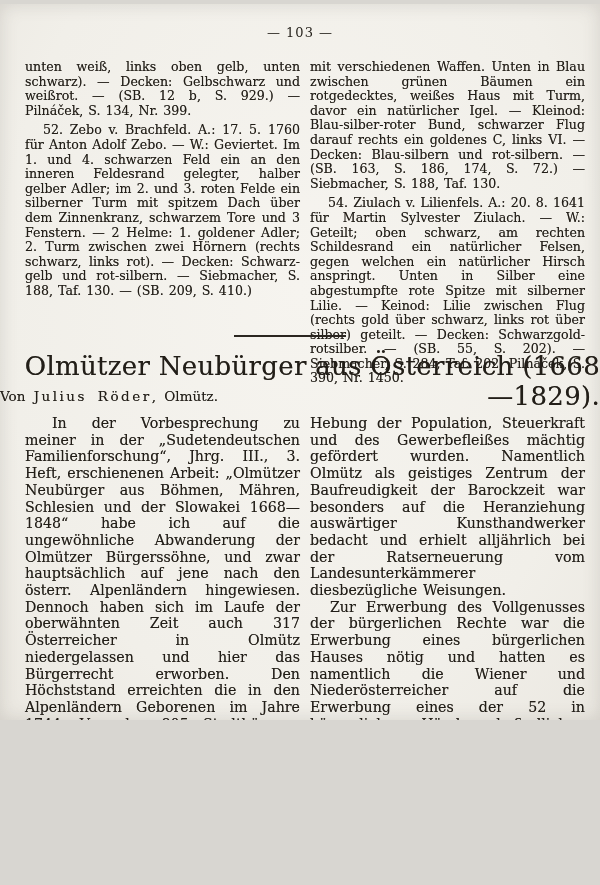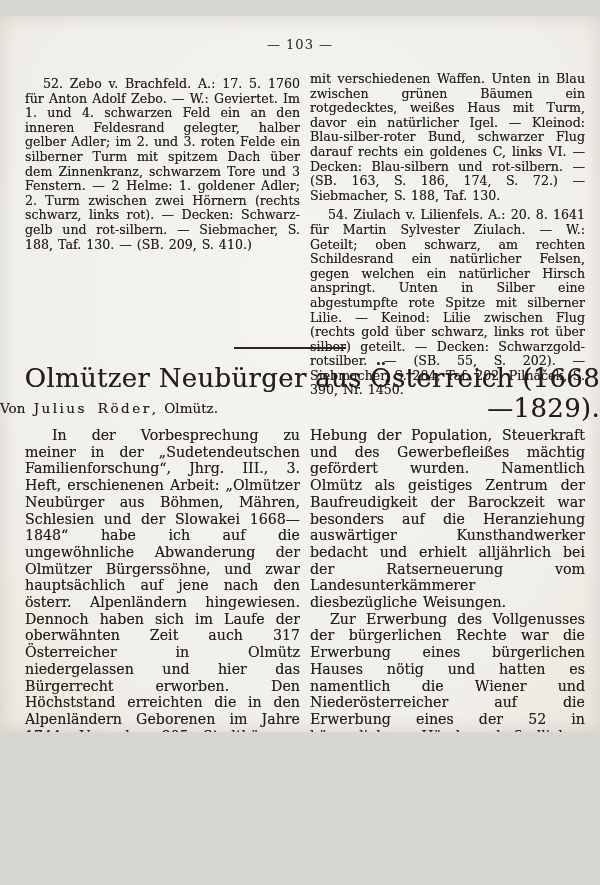--- a/index.html
+++ b/index.html
@@ -1,19 +1,19 @@
 <!DOCTYPE html>
 <html lang="de"><head>
 <meta charset="utf-8">
 <style>
   html,body{margin:0;padding:0;background:#d8d6d1;}
   .page{
     position:relative;
     width:600px;height:716px;
-    margin:16px auto;
+    margin:4px auto;
     background:#f3f1ec;
     background-image:radial-gradient(ellipse at 50% 40%, #f6f4ef 0%, #f1efe9 70%, #ebe8e1 100%);
     color:#221e18;
     font-family:"DejaVu Serif", serif;
     overflow:hidden;
     box-shadow:inset 0 0 18px rgba(90,85,75,.18);
   }
   .page *{box-sizing:border-box;}
   .pagenum{
     position:absolute;top:21px;left:0;right:0;
@@ -64,20 +64,21 @@
 </style>
 </head>
 <body>
 
 <div class="page">
 
   <div class="pagenum">— 103 —</div>
 
   <div class="heraldry">
     <div class="col">
+      <p>unten weiß, links oben gelb, unten schwarz). — Decken: Gelbschwarz und weißrot. — (SB. 12 b, S. 929.) — Pilnáček, S. 134, Nr. 399.</p>
       <p class="entry"><span class="lead">52. Zebo v. Brachfeld.</span><span> A.: 17. 5. 1760 für Anton Adolf Zebo. — W.: Geviertet. Im 1. und 4. schwarzen Feld ein an den inneren Feldesrand gelegter, halber gelber Adler; im 2. und 3. roten Felde ein silberner Turm mit spitzem Dach über dem Zinnenkranz, schwarzem Tore und 3 Fenstern. — 2 Helme: 1. goldener Adler; 2. Turm zwischen zwei Hörnern (rechts schwarz, links rot). — Decken: Schwarz-gelb und rot-silbern. — Siebmacher, S. 188, Taf. 130. — (SB. 209, S. 410.)</span></p>
     </div>
     <div class="col">
       <p>mit verschiedenen Waffen. Unten in Blau zwischen grünen Bäumen ein rotgedecktes, weißes Haus mit Turm, davor ein natürlicher Igel. — Kleinod: Blau-silber-roter Bund, schwarzer Flug darauf rechts ein goldenes C, links VI. — Decken: Blau-silbern und rot-silbern. — (SB. 163, S. 186, 174, S. 72.) — Siebmacher, S. 188, Taf. 130.</p>
       <p class="entry"><span class="lead">54. Ziulach v. Lilienfels.</span><span> A.: 20. 8. 1641 für Martin Sylvester Ziulach. — W.: Geteilt; oben schwarz, am rechten Schildesrand ein natürlicher Felsen, gegen welchen ein natürlicher Hirsch anspringt. Unten in Silber eine abgestumpfte rote Spitze mit silberner Lilie. — Keinod: Lilie zwischen Flug (rechts gold über schwarz, links rot über silber) geteilt. — Decken: Schwarzgold-rotsilber. — (SB. 55, S. 202). — Siebmacher, S. 284; Taf. 202, Pilnáček, S. 390, Nr. 1450.</span></p>
     </div>
   </div>
 
   <div class="divider"></div>
 

